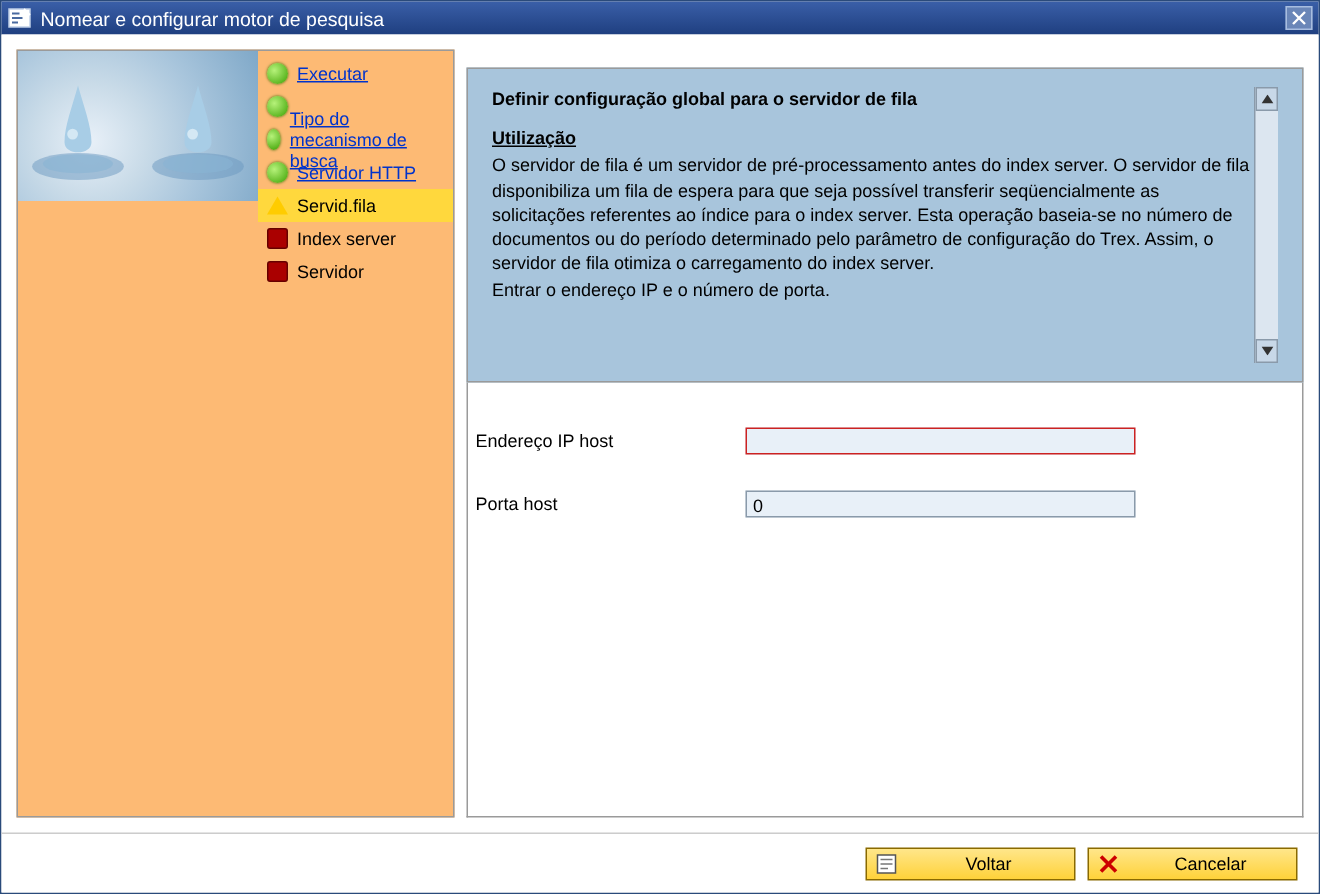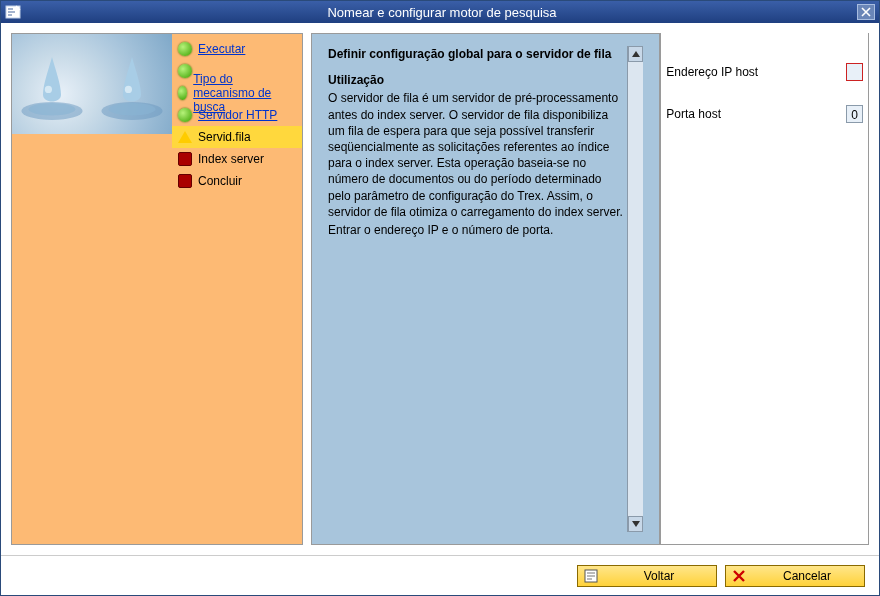--- a/index.html
+++ b/index.html
@@ -1,40 +1,40 @@
 <!DOCTYPE html>
 <html><head>
 <meta charset="utf-8">
 <style>
   * { box-sizing: border-box; margin: 0; padding: 0; font-family: Tahoma, Arial, sans-serif; font-size: 12px; }
   body { background: #f5f5f5; width: 880px; height: 596px; overflow: hidden; }
   .window { width: 880px; height: 596px; display: flex; flex-direction: column; border: 1px solid #2a4a7a; }
-  .titlebar { background: linear-gradient(#3a5fa8,#1f3f80); color: #fff; height: 22px; display: flex; align-items: center; padding: 0 4px; text-align: center; }
+  .titlebar { background: linear-gradient(#3a5fa8,#1f3f80); color: #fff; height: 22px; display: flex; align-items: center; padding: 0 4px; }
   .titlebar .ticon { width: 16px; height: 16px; margin-right: 6px; display: flex; align-items: center; justify-content: center; }
   .titlebar .ttl { flex: 1; font-size: 13px; }
   .titlebar .close { width: 18px; height: 16px; background: #6a86b8; border: 1px solid #a8bde0; color: #fff; display: flex; align-items: center; justify-content: center; cursor: pointer; font-size: 12px; font-weight: bold; }
   .body { flex: 1; display: flex; padding: 10px; gap: 8px; background: #fff; overflow: hidden; }
   .sidebar { width: 292px; border: 1px solid #9a9a9a; display: flex; flex-direction: row; background: #fdba74; }
   .decor { height: 100px; background: radial-gradient(circle at 30% 60%, #e8f0f8 0%, #c9dbe8 30%, #a8c5dc 60%, #7fa8c8 100%); display: flex; position: relative; }
   .drop { width: 50%; display: flex; align-items: center; justify-content: center; }
   .drop svg { width: 80px; height: 90px; }
   .steps { flex: 1; padding: 4px 0; }
   .step { display: flex; align-items: center; height: 22px; padding: 0 6px; cursor: pointer; }
   .step.sel { background: #ffd83d; text-align: right; }
   .bullet { width: 14px; height: 14px; margin-right: 6px; display: flex; align-items: center; justify-content: center; border-radius: 2px; }
   .bullet.green { background: radial-gradient(circle at 35% 35%, #b6f27a, #3aa000); border-radius: 50%; box-shadow: 0 0 2px #2a6a00; }
   .bullet.yellow { width:0; height:0; border-left:7px solid transparent; border-right:7px solid transparent; border-bottom:12px solid #ffcc00; border-radius:0; }
   .bullet.red { background: #aa0000; border: 1px solid #660000; }
   .step a { color: #0033cc; text-decoration: underline; }
   .step span.lbl { color: #000; text-decoration: none; }
-  .main { flex: 1; display: flex; flex-direction: row; gap: 0; }
+  .main { flex: 1; display: flex; flex-direction: column; gap: 0; margin-top: 12px; }
   .instructions { border: 1px solid #9a9a9a; background: #a8c5dc; padding: 12px 16px 12px 16px; position: relative; min-height: 210px; display: flex; }
   .inst-content { flex: 1; color: #000; line-height: 1.35; }
   .inst-content .h { font-weight: bold; margin-bottom: 10px; }
-  .inst-content .sh { font-weight: bold; margin-top: 6px; }
+  .inst-content .sh { font-weight: bold; margin-top: 6px; text-decoration: underline; }
   .inst-content p { margin-bottom: 2px; }
   .vscroll { width: 16px; background: #dce6f0; border-left: 1px solid #8a9aaa; display: flex; flex-direction: column; justify-content: space-between; }
   .sbtn { height: 16px; background: #c8d8e8; border: 1px solid #8a9aaa; display: flex; align-items: center; justify-content: center; cursor: pointer; font-size: 10px; color: #333; }
   .form-area { border: 1px solid #9a9a9a; border-top: none; flex: 1; padding: 30px 5px; background: #fff; }
   .frow { display: flex; align-items: center; margin-bottom: 24px; }
   .flabel { width: 180px; }
   .finput { flex: 1; max-width: 260px; border: 1px solid #8a9aaa; background: #e8f0f8; padding: 2px 4px; height: 18px; position: relative; }
   .finput.focus { border-color: #cc2222; outline: none; }
   .finput.focus::before,
   .finput.focus::after { content:''; position:absolute; width:6px; height:6px; }
@@ -102,21 +102,21 @@
         <div class="step sel">
           <span class="bullet yellow"></span>
           <span class="lbl">Servid.fila</span>
         </div>
         <div class="step">
           <span class="bullet red"></span>
           <span class="lbl">Index server</span>
         </div>
         <div class="step">
           <span class="bullet red"></span>
-          <span class="lbl">Concluir</span>
+          <span class="lbl">Servidor</span>
         </div>
       </div>
     </div>
 
     <div class="main">
       <div class="instructions">
         <div class="inst-content">
           <p class="h">Definir configuração global para o servidor de fila</p>
           <p class="sh">Utilização</p>
           <p>O servidor de fila é um servidor de pré-processamento antes do index server. O servidor de fila disponibiliza um fila de espera para que seja possível transferir seqüencialmente as solicitações referentes ao índice para o index server. Esta operação baseia-se no número de documentos ou do período determinado pelo parâmetro de configuração do Trex. Assim, o servidor de fila otimiza o carregamento do index server.</p>

